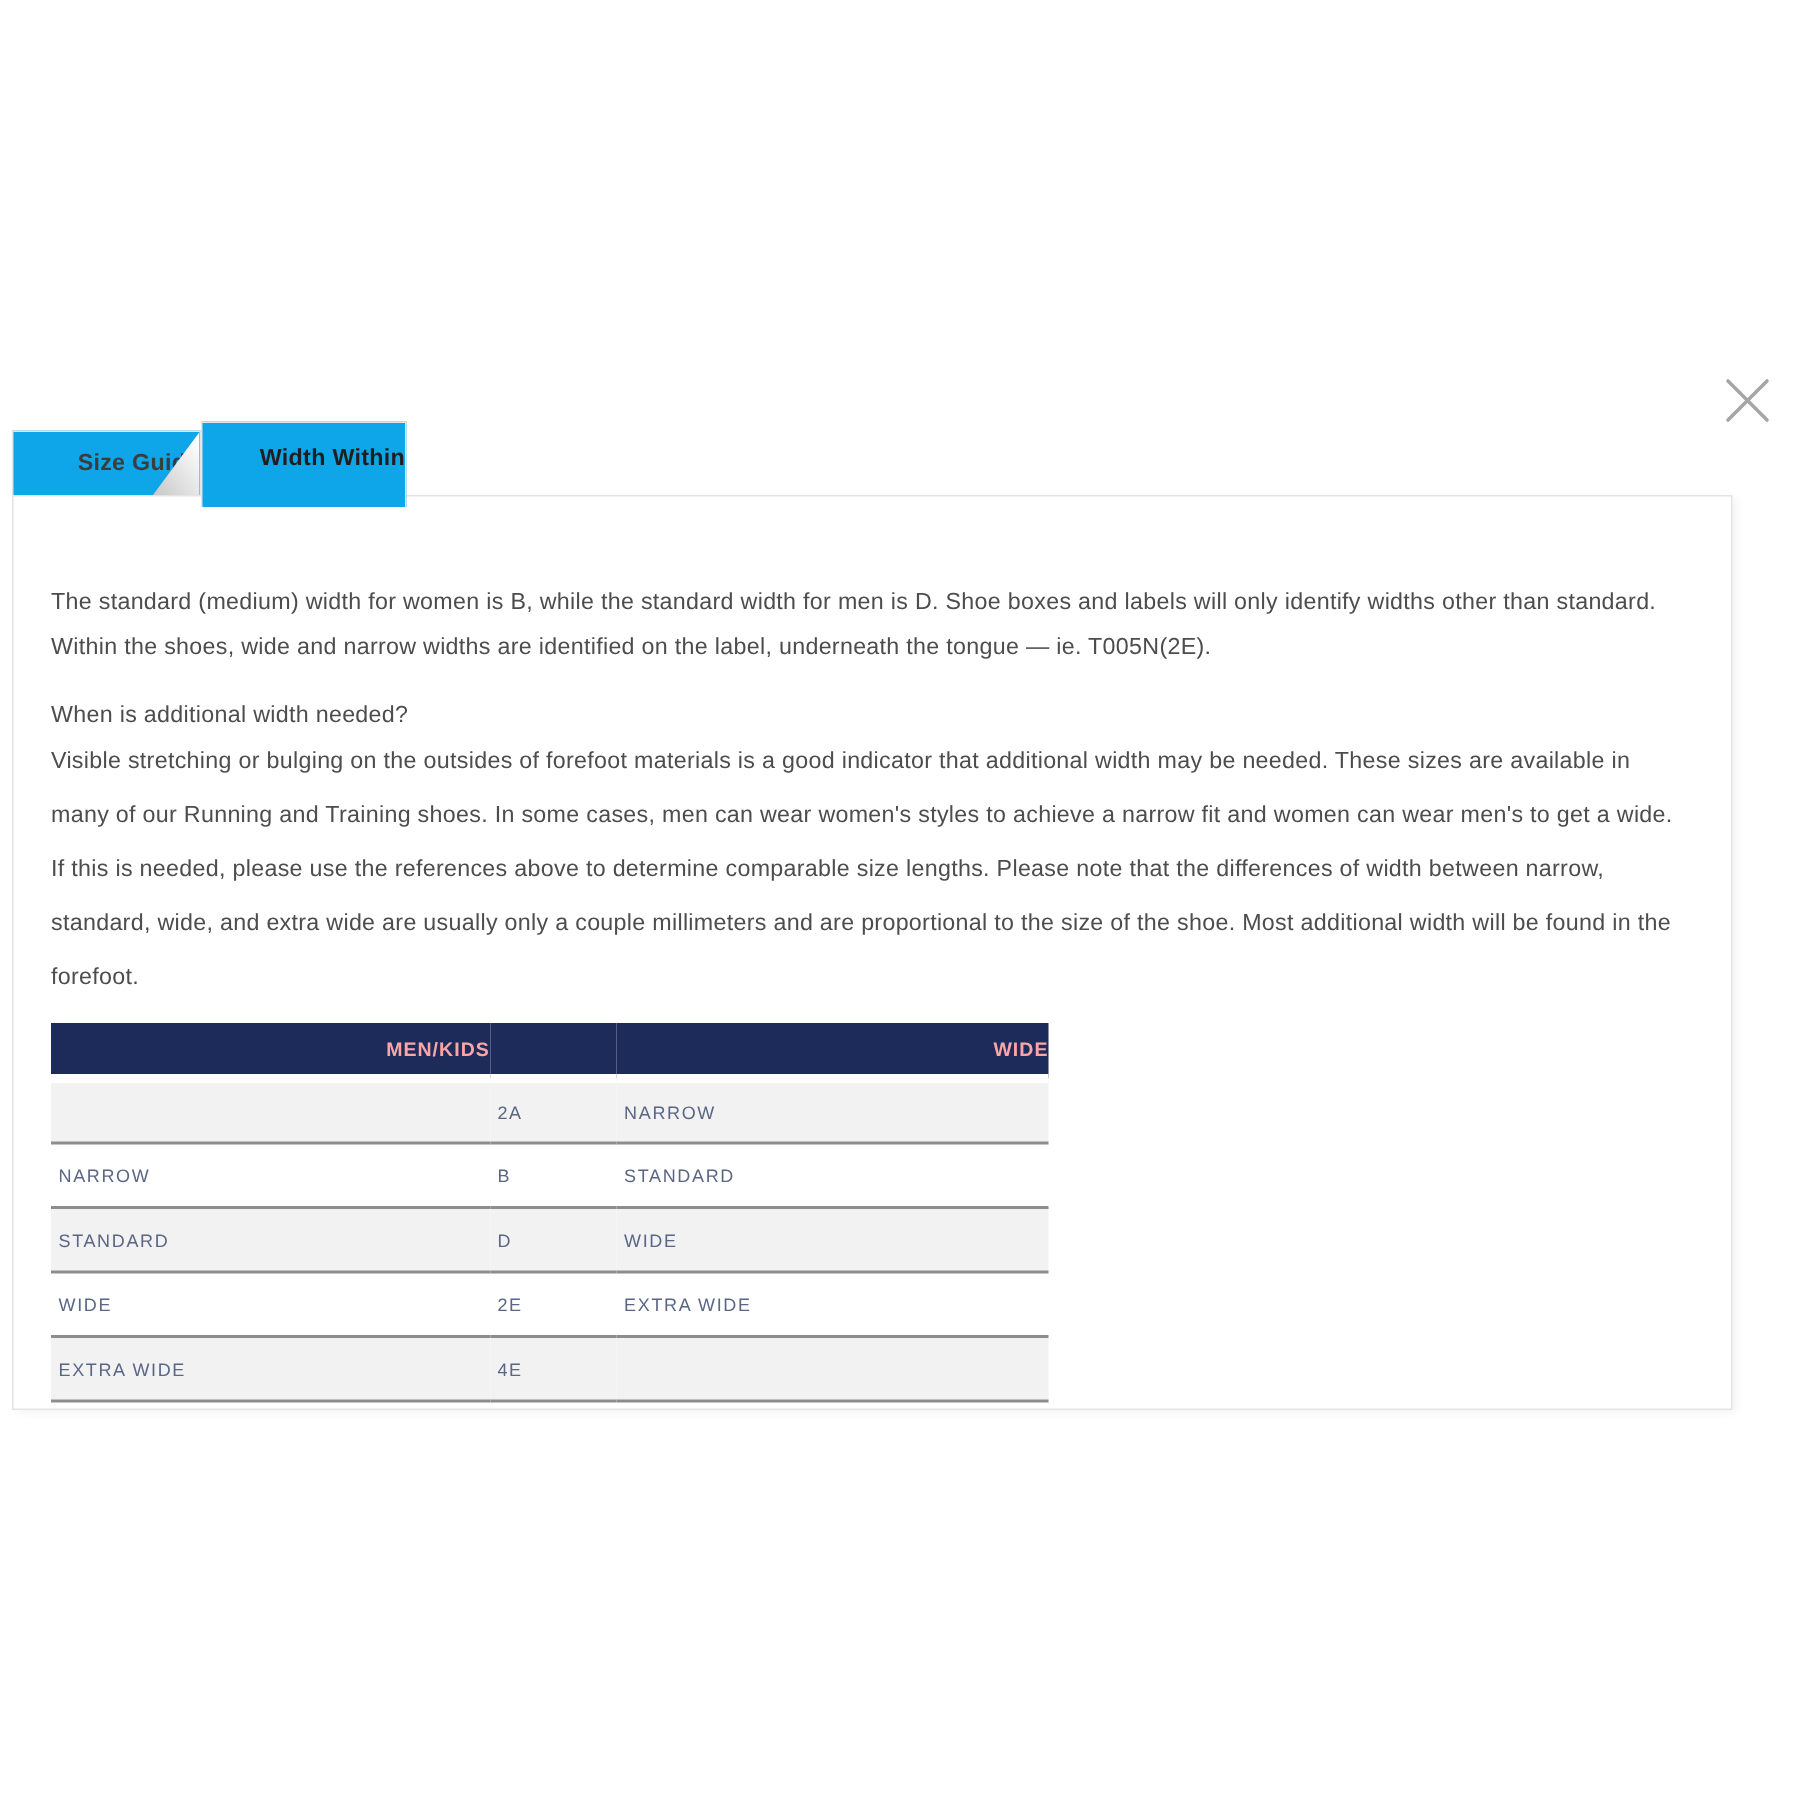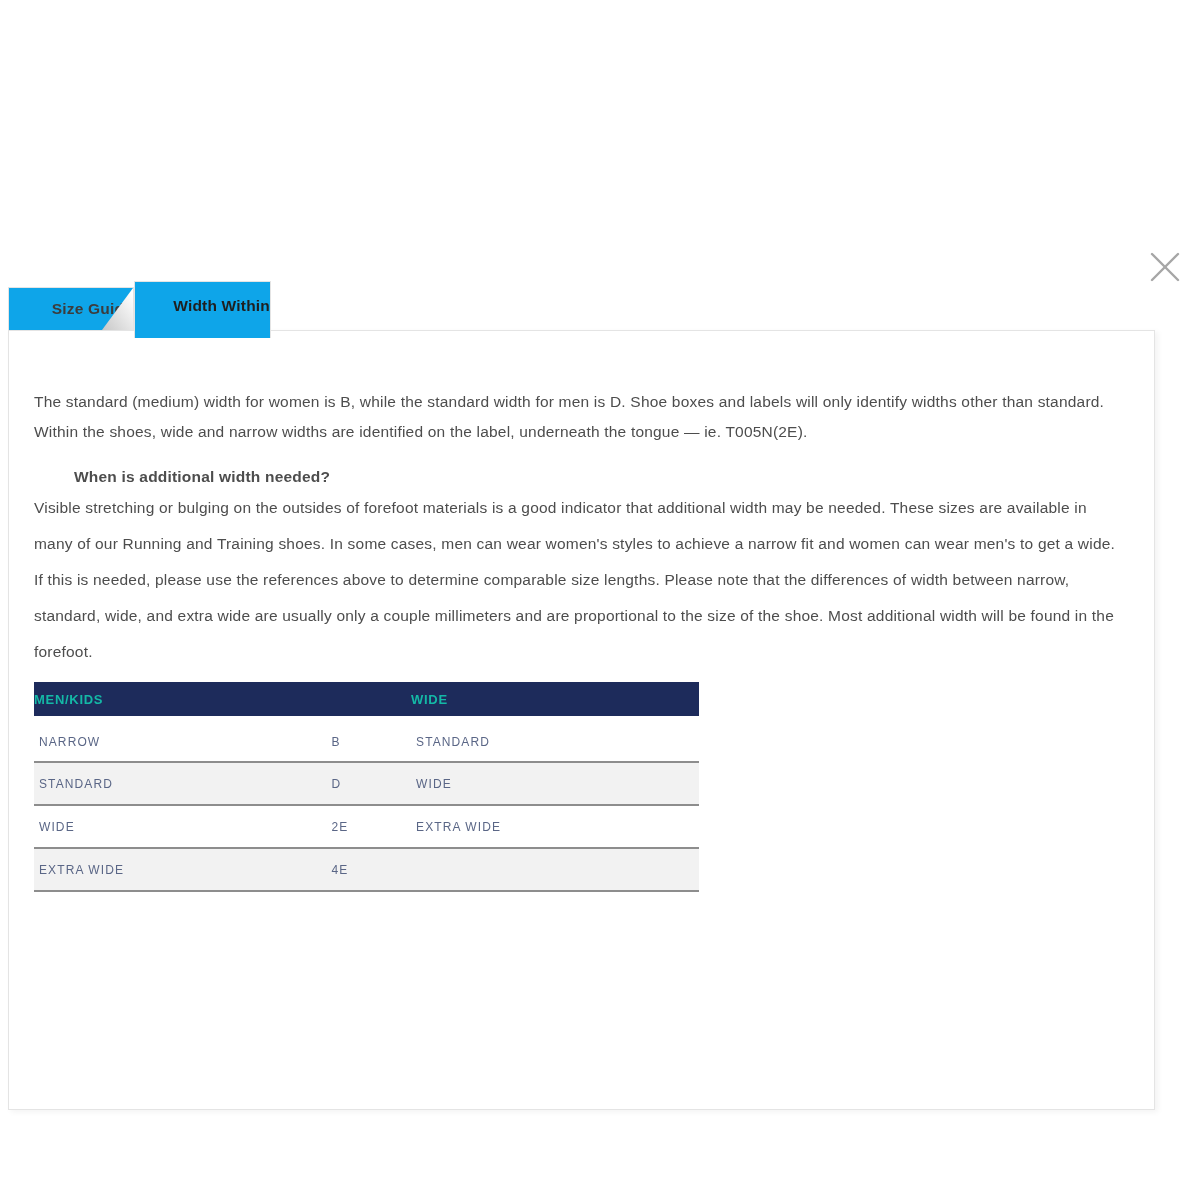--- a/index.html
+++ b/index.html
@@ -55,67 +55,66 @@
     border-bottom: none;
     color: #1f1f1f;
     z-index: 3;
     padding-bottom: 8px;
   }
 
   
   .panel {
     position: absolute;
     left: 8px; top: 330px;
-    width: 1147px; height: 780px;
+    width: 1147px; height: 610px;
     background: #ffffff;
     border: 1px solid #e4e4e4;
     box-shadow: 3px 2px 6px rgba(0,0,0,0.05);
     z-index: 0;
   }
   .panel-content {
     padding: 56px 30px 0 25px;
     color: #4d4d4d;
   }
   .intro-paragraph {
     font-size: 15.5px;
     line-height: 30px;
     letter-spacing: 0.2px;
   }
   .section-heading {
     margin-top: 16px;
     font-size: 15.5px;
     line-height: 27px;
-    font-weight: bold;
+    font-weight: normal;
     letter-spacing: 0.2px;
-    margin-left: 40px;
   }
   .body-paragraph {
     font-size: 15.5px;
     line-height: 36px;
     letter-spacing: 0.2px;
   }
 
   
   table.width-table {
     margin-top: 12px;
     width: 665px;
     border-collapse: collapse;
     table-layout: fixed;
   }
   .width-table col.c1 { width: 44%; }
   .width-table col.c2 { width: 12.7%; }
   .width-table col.c3 { width: 43.3%; }
   .width-table thead th {
     background: #1d2b5b;
-    color: #14b8a6;
+    color: #fca5a5;
     font-size: 13px;
     font-weight: bold;
     letter-spacing: 0.7px;
     height: 37px;
-    text-align: left;
+    text-align: right;
     border-bottom: 6px solid #ffffff; 
   }
   .width-table tbody td {
     height: 43px;
     font-size: 12px;
     color: #5a6686;
     letter-spacing: 1.1px;
     padding-left: 5px;
     border-bottom: 2px solid #8d8d8d;
     vertical-align: middle;
@@ -157,20 +156,25 @@
           <col class="c3">
         </colgroup>
       <thead>
         <tr>
           <th>MEN/KIDS</th>
           <th></th>
           <th>WIDE</th>
         </tr>
       </thead>
       <tbody>
+        <tr class="alt">
+          <td></td>
+          <td>2A</td>
+          <td>NARROW</td>
+        </tr>
         <tr>
           <td>NARROW</td>
           <td>B</td>
           <td>STANDARD</td>
         </tr>
         <tr class="alt">
           <td>STANDARD</td>
           <td>D</td>
           <td>WIDE</td>
         </tr>

